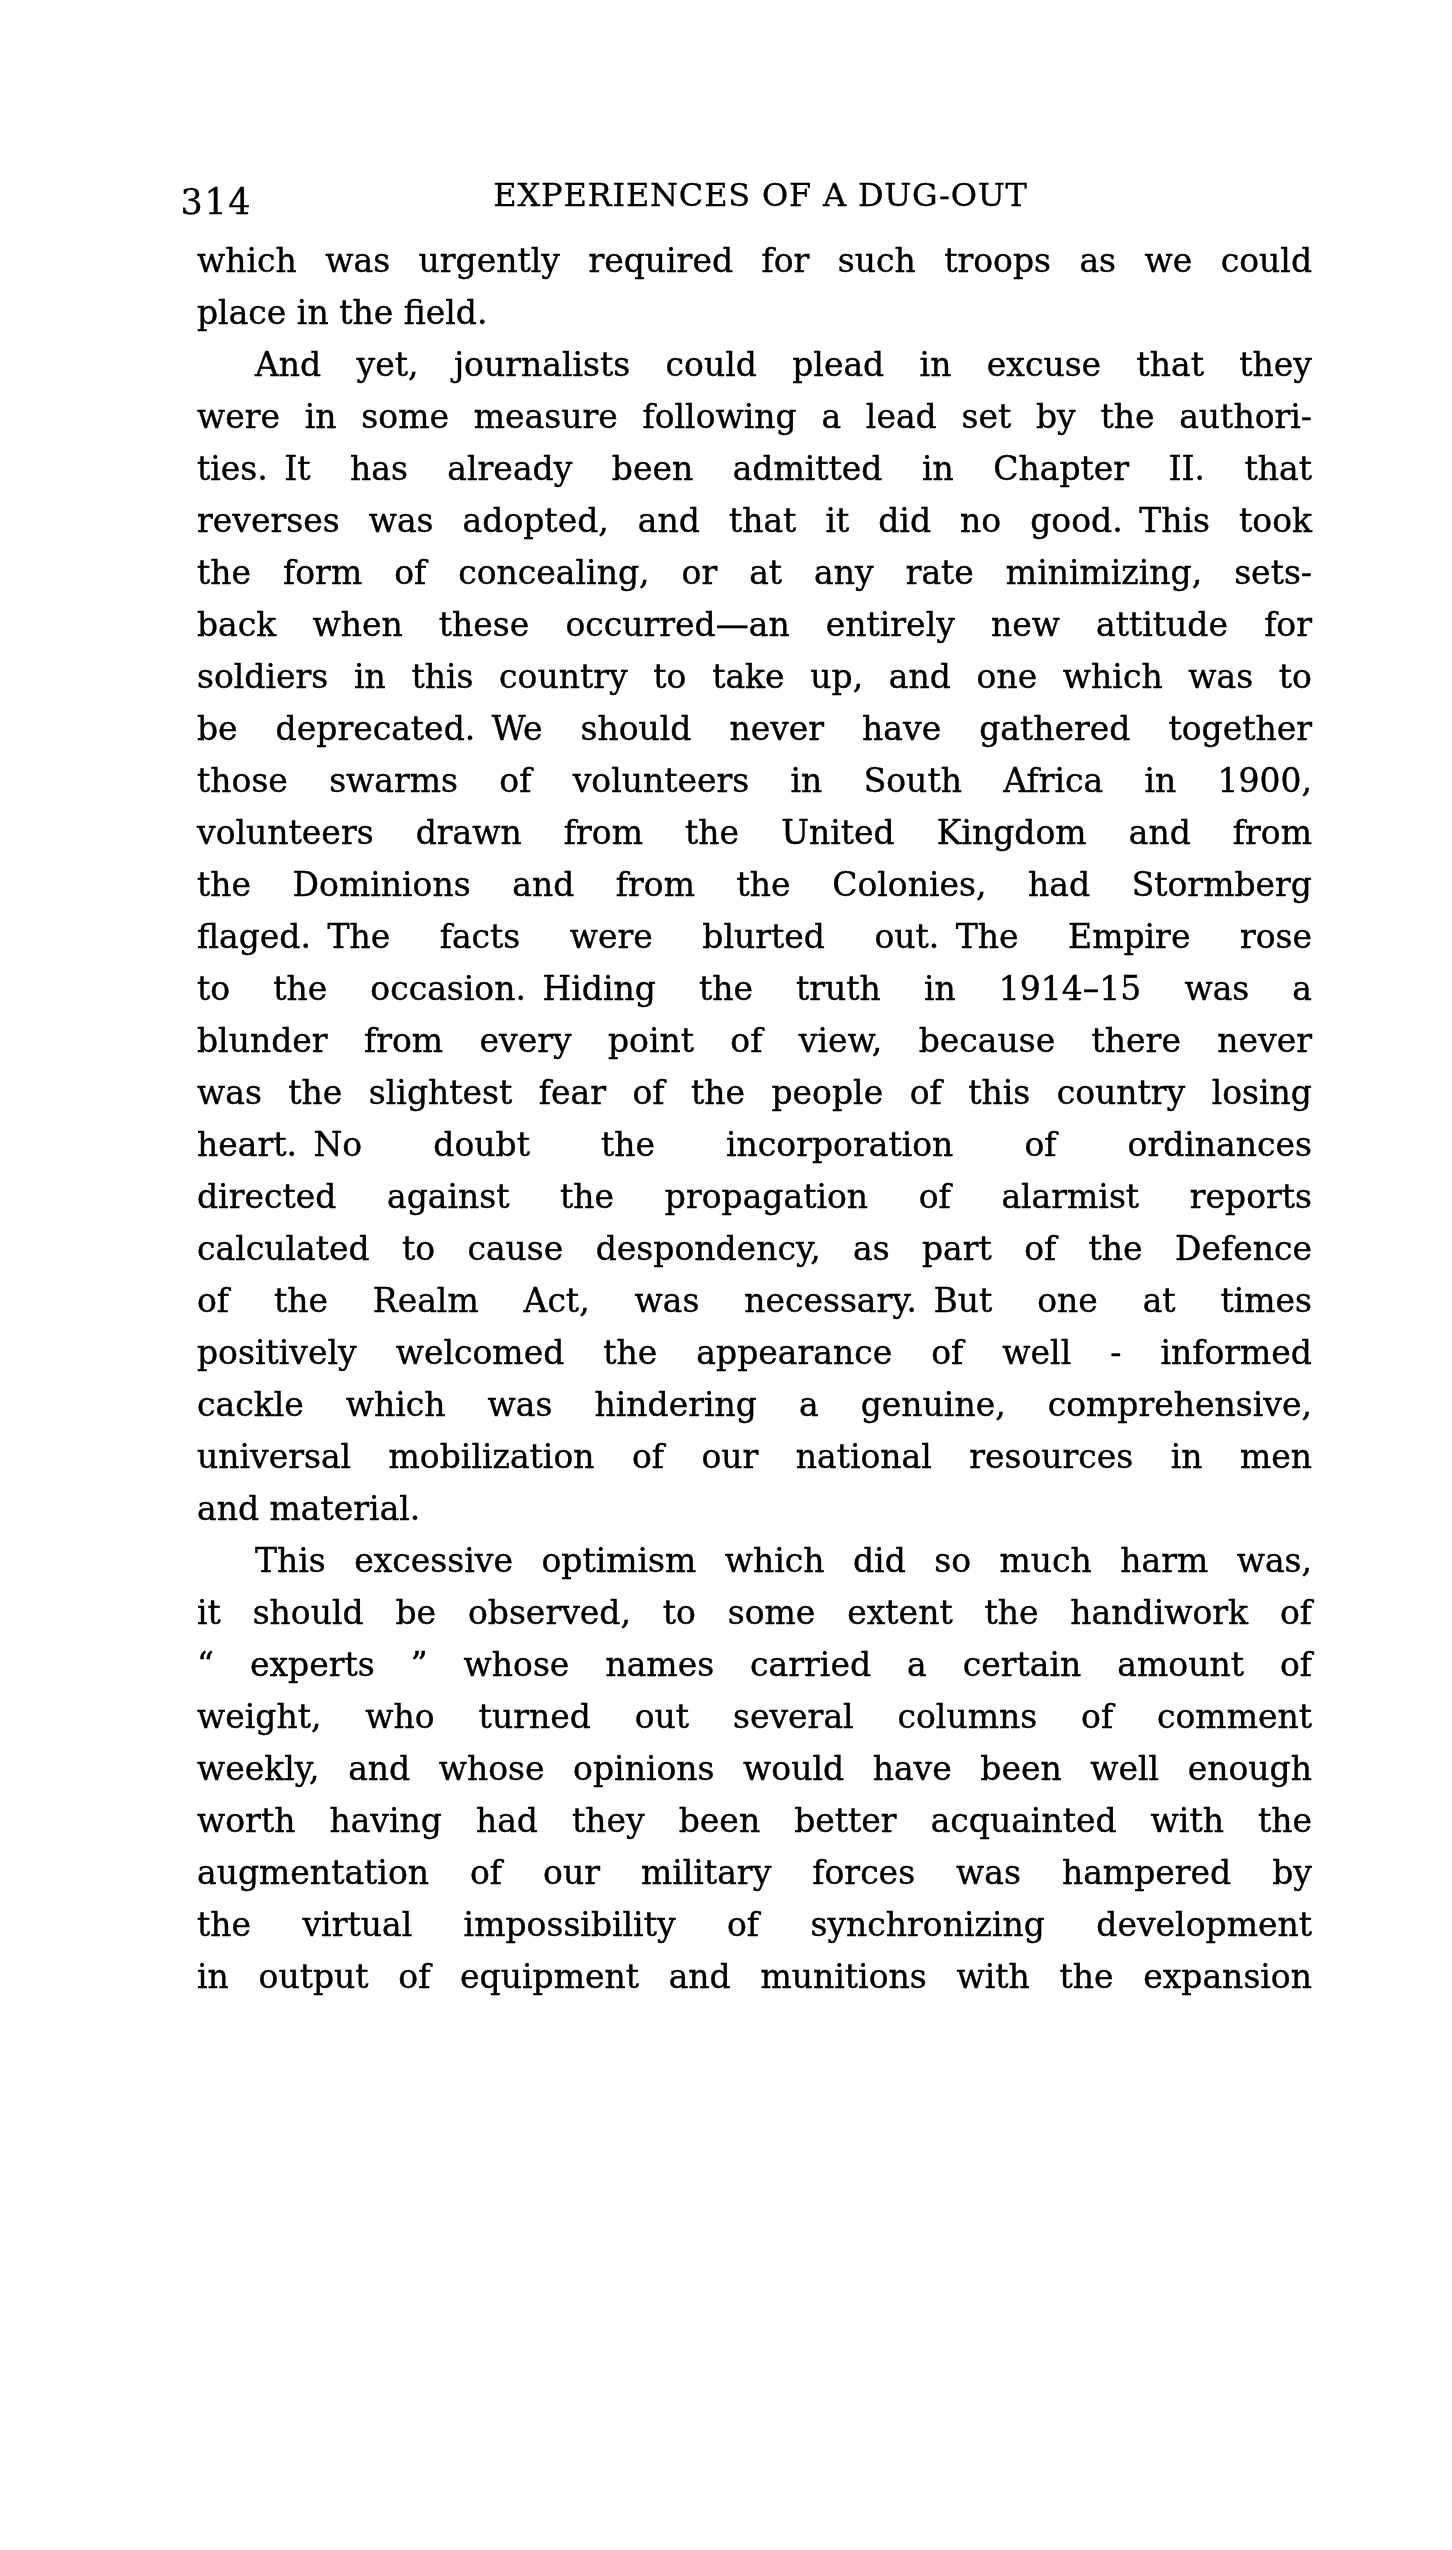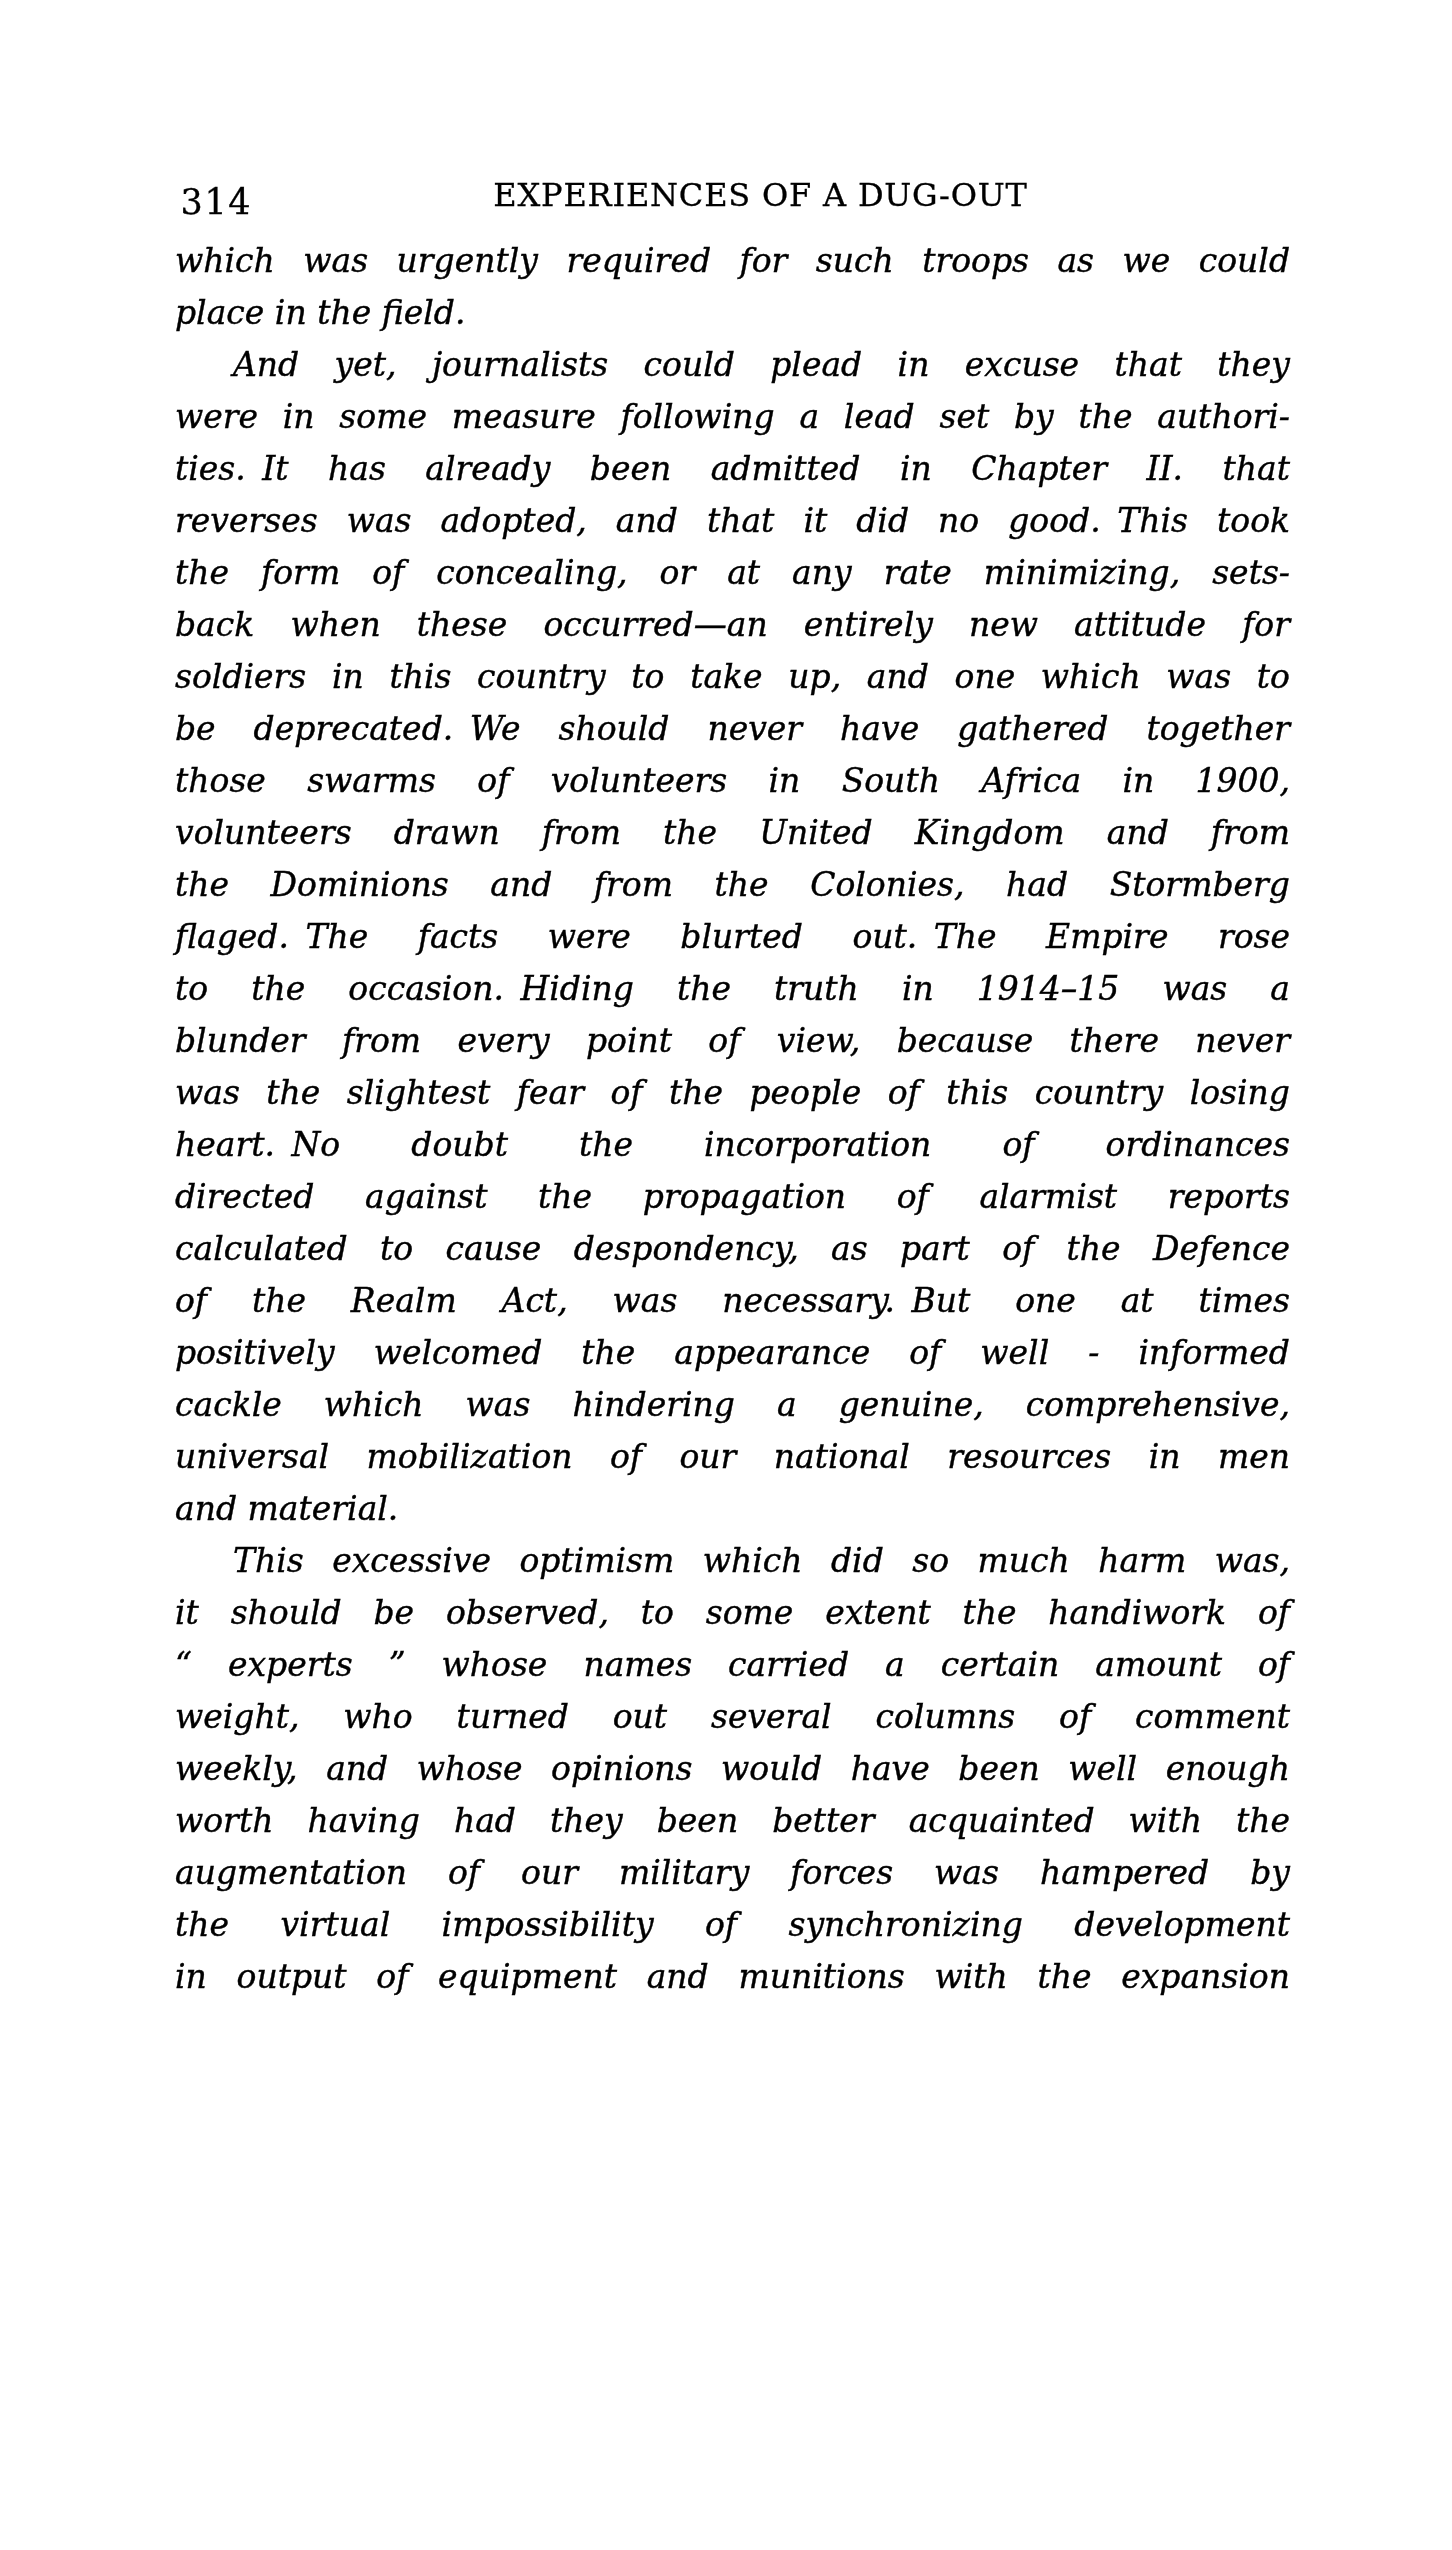--- a/index.html
+++ b/index.html
@@ -41,25 +41,24 @@
     font-size: 32px;
     line-height: 1;
     letter-spacing: 0.8px;
     transform: translateX(24px);
     white-space: nowrap;
     -webkit-text-stroke: 0.3px #000;
   }
   .page-body {
     position: absolute;
     top: 235px;
-    left: 175px;
+    left: 197px;
     width: 1115px;
     font-size: 33px;
     line-height: 52px;
-    font-style: italic;
     -webkit-text-stroke: 0.4px #000;
   }
   .line {
     height: 52px;
     text-align: justify;
     text-align-last: justify;
     white-space: normal;
   }
   .line.last {
     text-align: right;

